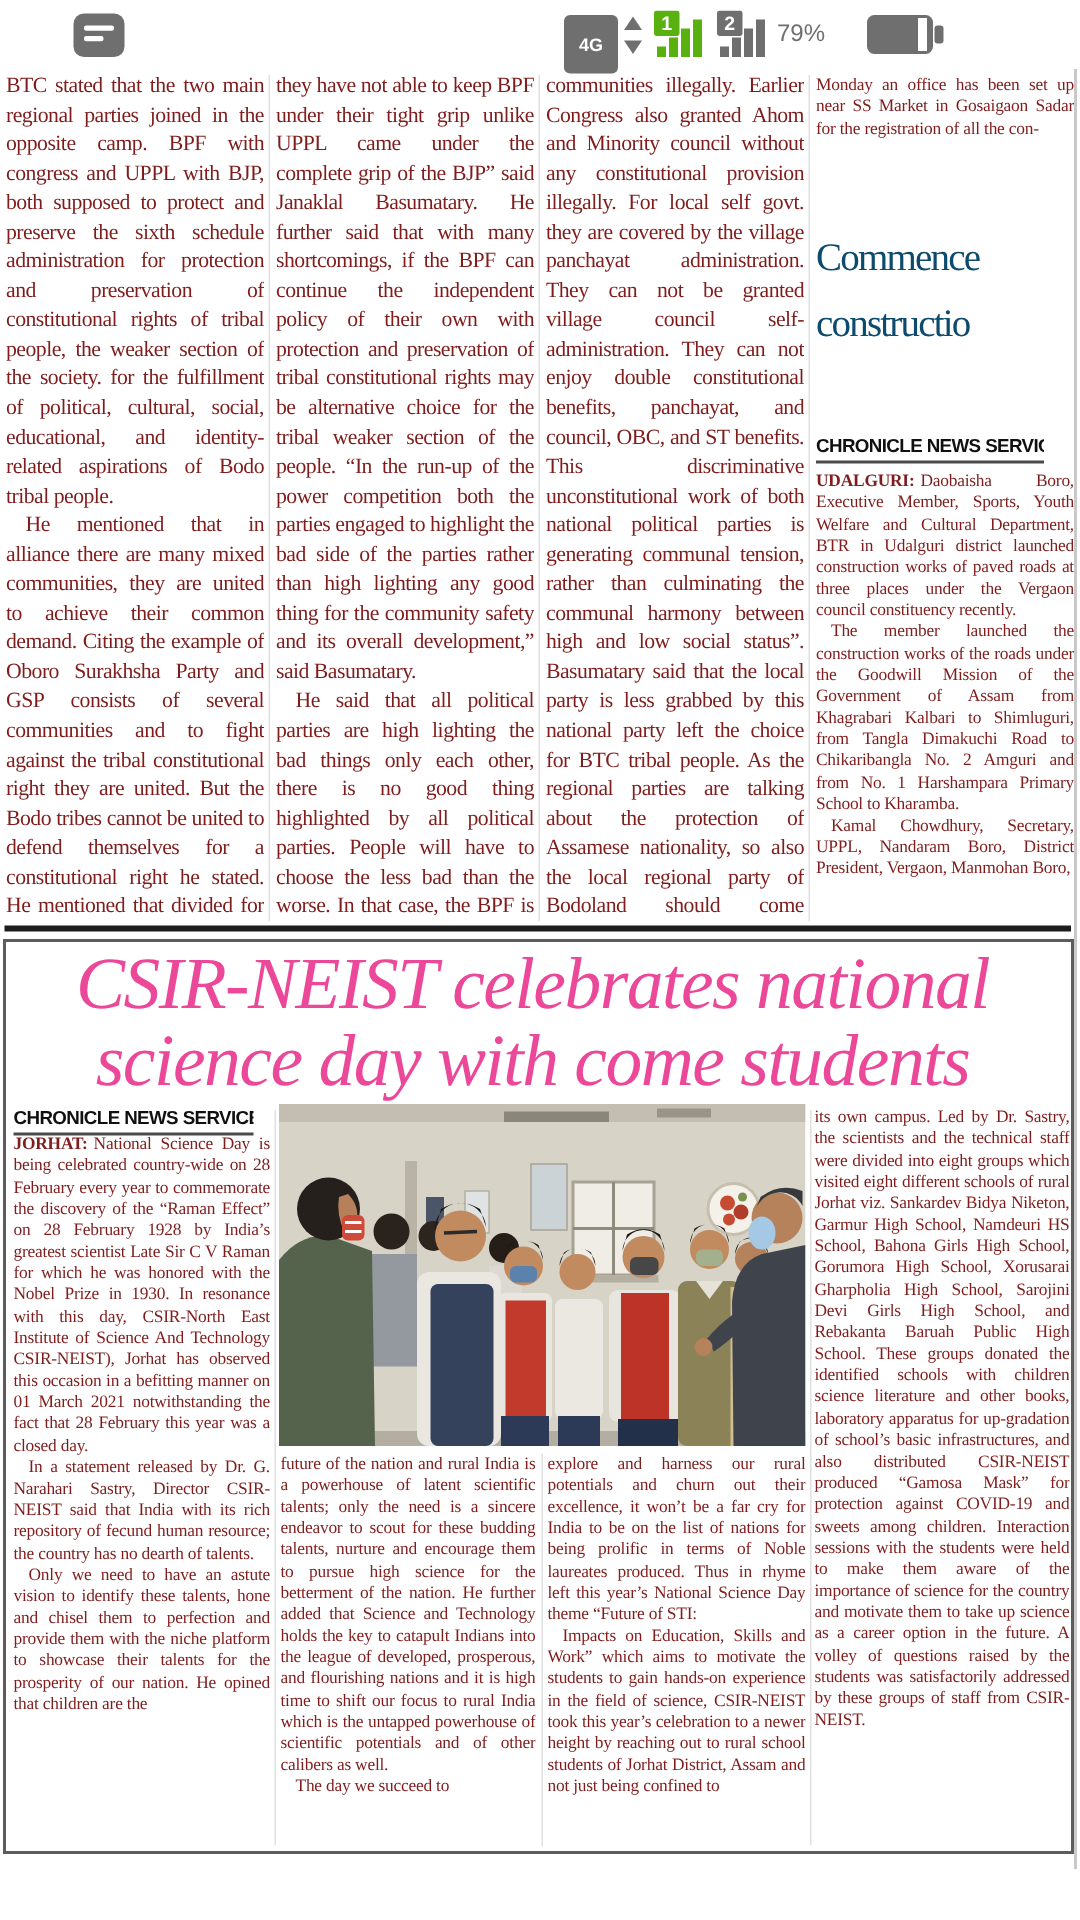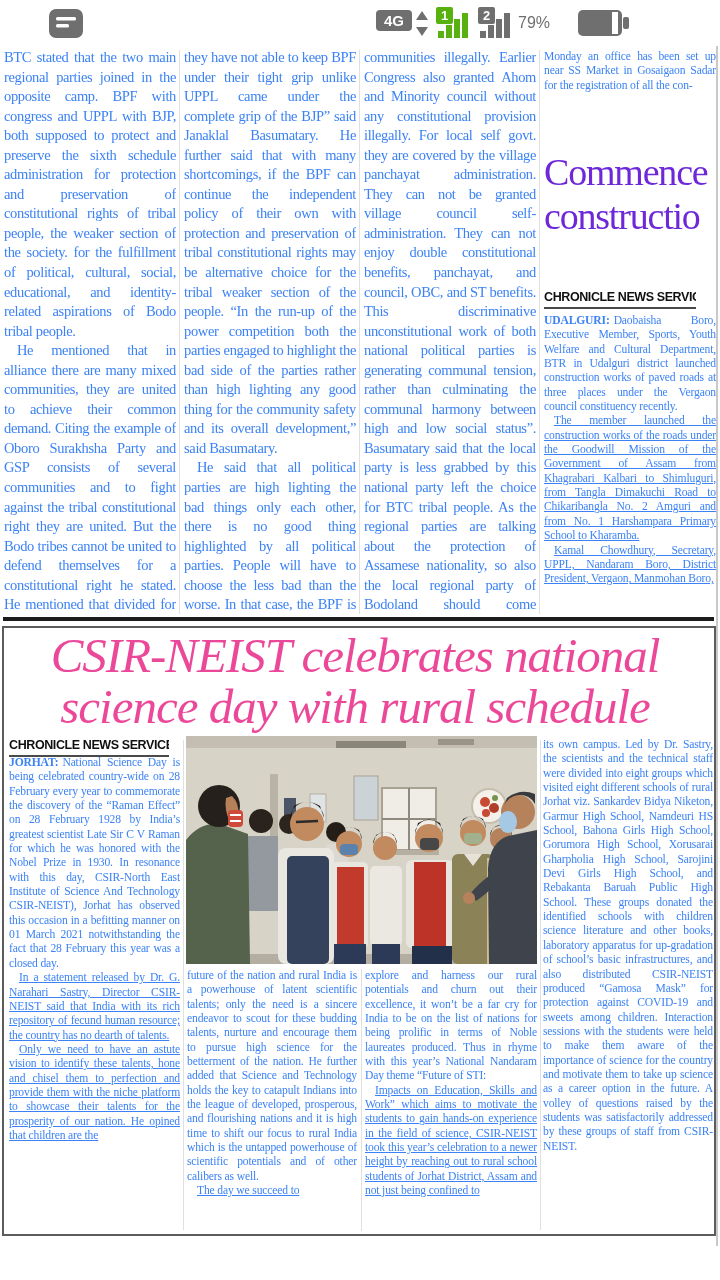--- a/index.html
+++ b/index.html
@@ -3,41 +3,41 @@
 <meta charset="utf-8">
 <style>
   html,body{margin:0;padding:0;}
   body{width:720px;height:1280px;background:#fff;position:relative;overflow:hidden;
        font-family:"Liberation Serif", serif;}
 
   
   .statusbar{position:absolute;left:0;top:0;width:720px;height:46px;background:#ffffff;}
   .sb-abs{position:absolute;}
   .sb-text{font-family:"Liberation Sans", sans-serif;color:#6f6f6f;font-size:16px;line-height:28px;}
-  .badge4g{position:absolute;left:376px;top:10px;width:36px;height:21px;background:#6f6f6f;border-radius:4px;
-           color:#fff;font-family:"Liberation Sans", sans-serif;font-weight:bold;font-size:15px;
+  .badge4g{position:absolute;left:376px;top:10px;width:36px;height:39px;background:#6f6f6f;border-radius:4px;
+           color:#fff;font-family:"Liberation Sans", sans-serif;font-weight:bold;font-size:12px;
            display:flex;align-items:center;justify-content:center;}
 
   
-  .col{position:absolute;text-align:justify;color:#3b82f6;overflow:hidden;}
+  .col{position:absolute;text-align:justify;color:#7f1d1d;overflow:hidden;}
   .col p{margin:0;}
   .lg{font-size:14.5px;line-height:19.55px;letter-spacing:-0.35px;}
   .sm{font-size:11.6px;line-height:14.35px;letter-spacing:-0.15px;}
   .lg p.ind{text-indent:13px;}
-  .sm p.ind{text-indent:10px;text-decoration:underline;}
+  .sm p.ind{text-indent:10px;}
   .dl{margin-right:4px;}
 
   .vsep{position:absolute;width:1px;background:#e0e0e0;}
 
   .kicker{position:absolute;font-family:"Liberation Sans", sans-serif;font-weight:700;
           font-size:12.5px;letter-spacing:-0.4px;color:#101010;border-bottom:2px solid #4a4a4a;
           padding-bottom:3px;white-space:nowrap;overflow:hidden;}
 
   .subhead{position:absolute;left:544px;top:104px;width:176px;height:140px;overflow:hidden;
-           font-size:38px;line-height:44px;color:#6d28d9;letter-spacing:-1.2px;}
+           font-size:26px;line-height:44px;color:#0c4a6e;letter-spacing:-1.2px;}
   .subhead div{white-space:nowrap;}
 
   .rule{position:absolute;left:3px;top:617px;width:711px;height:4px;background:#1c1c1c;}
   .pageedge{position:absolute;left:716px;top:46px;width:2px;height:1200px;background:#c9c9c9;}
 
   .box{position:absolute;left:2px;top:626px;width:710px;height:606px;border:2px solid #5c5c5c;background:#fff;}
   .box-headline{position:absolute;left:4px;right:12px;top:2px;text-align:center;font-style:italic;
                 font-size:49px;line-height:51px;color:#ec4899;letter-spacing:-1px;}
   .photo{position:absolute;left:182px;top:108px;width:351px;height:228px;overflow:hidden;}
 </style>
@@ -121,21 +121,21 @@
       <p class="ind">Kamal Chowdhury, Secretary, UPPL, Nandaram Boro, District President, Vergaon, Manmohan Boro,</p>
     </div>
   </section>
 
   <div class="rule" style="top:571px;"></div>
   <div class="pageedge" style="top:0;height:1200px;"></div>
 
   <section class="box" style="top:580px;">
     <div class="box-headline">
       <div>CSIR-NEIST celebrates national</div>
-      <div>science day with rural schedule</div>
+      <div>science day with come students</div>
     </div>
 
     <div class="kicker" style="left:5px;top:110px;width:160px;">CHRONICLE NEWS SERVICE</div>
 
     <div class="col sm" style="left:5px;top:128px;width:171px;height:476px;">
       <p><b class="dl">JORHAT:</b><span>National Science Day is being celebrated country-wide on 28 February every year to commemorate the discovery of the “Raman Effect” on 28 February 1928 by India’s greatest scientist Late Sir C V Raman for which he was honored with the Nobel Prize in 1930. In resonance with this day, CSIR-North East Institute of Science And Technology CSIR-NEIST), Jorhat has observed this occasion in a befitting manner on 01 March 2021 notwithstanding the fact that 28 February this year was a closed day.</span></p>
       <p class="ind">In a statement released by Dr. G. Narahari Sastry, Director CSIR-NEIST said that India with its rich repository of fecund human resource; the country has no dearth of talents.</p>
       <p class="ind">Only we need to have an astute vision to identify these talents, hone and chisel them to perfection and provide them with the niche platform to showcase their talents for the prosperity of our nation. He opined that children are the</p>
     </div>
 
@@ -220,21 +220,21 @@
         <path d="M318,70 A17 17 0 0 1 349 68 L349 58 Q334 52 321 62 Z" fill="#37393c"></path>
         <ellipse cx="322" cy="86" rx="9" ry="11" fill="#a5c8e4"></ellipse>
       </g>
     </svg>
 
     <div class="col sm" style="left:183px;top:341px;width:170px;height:262px;">
       <p>future of the nation and rural India is a powerhouse of latent scientific talents; only the need is a sincere endeavor to scout for these budding talents, nurture and encourage them to pursue high science for the betterment of the nation. He further added that Science and Technology holds the key to catapult Indians into the league of developed, prosperous, and flourishing nations and it is high time to shift our focus to rural India which is the untapped powerhouse of scientific potentials and of other calibers as well.</p>
       <p class="ind">The day we succeed to</p>
     </div>
     <div class="col sm" style="left:361px;top:341px;width:172px;height:262px;">
-      <p>explore and harness our rural potentials and churn out their excellence, it won’t be a far cry for India to be on the list of nations for being prolific in terms of Noble laureates produced. Thus in rhyme with this year’s National Nandaram Day theme “Future of STI:</p>
+      <p>explore and harness our rural potentials and churn out their excellence, it won’t be a far cry for India to be on the list of nations for being prolific in terms of Noble laureates produced. Thus in rhyme left this year’s National Science Day theme “Future of STI:</p>
       <p class="ind">Impacts on Education, Skills and Work” which aims to motivate the students to gain hands-on experience in the field of science, CSIR-NEIST took this year’s celebration to a newer height by reaching out to rural school students of Jorhat District, Assam and not just being confined to</p>
     </div>
     <div class="col sm" style="left:539px;top:110px;width:170px;height:494px;">
       <p>its own campus. Led by Dr. Sastry, the scientists and the technical staff were divided into eight groups which visited eight different schools of rural Jorhat viz. Sankardev Bidya Niketon, Garmur High School, Namdeuri HS School, Bahona Girls High School, Gorumora High School, Xorusarai Gharpholia High School, Sarojini Devi Girls High School, and Rebakanta Baruah Public High School. These groups donated the identified schools with children science literature and other books, laboratory apparatus for up-gradation of school’s basic infrastructures, and also distributed CSIR-NEIST produced “Gamosa Mask” for protection against COVID-19 and sweets among children. Interaction sessions with the students were held to make them aware of the importance of science for the country and motivate them to take up science as a career option in the future. A volley of questions raised by the students was satisfactorily addressed by these groups of staff from CSIR-NEIST.</p>
     </div>
 
     <div class="vsep" style="left:179px;top:112px;height:490px;"></div>
     <div class="vsep" style="left:357px;top:341px;height:262px;"></div>
     <div class="vsep" style="left:536px;top:112px;height:490px;"></div>
   </section>

